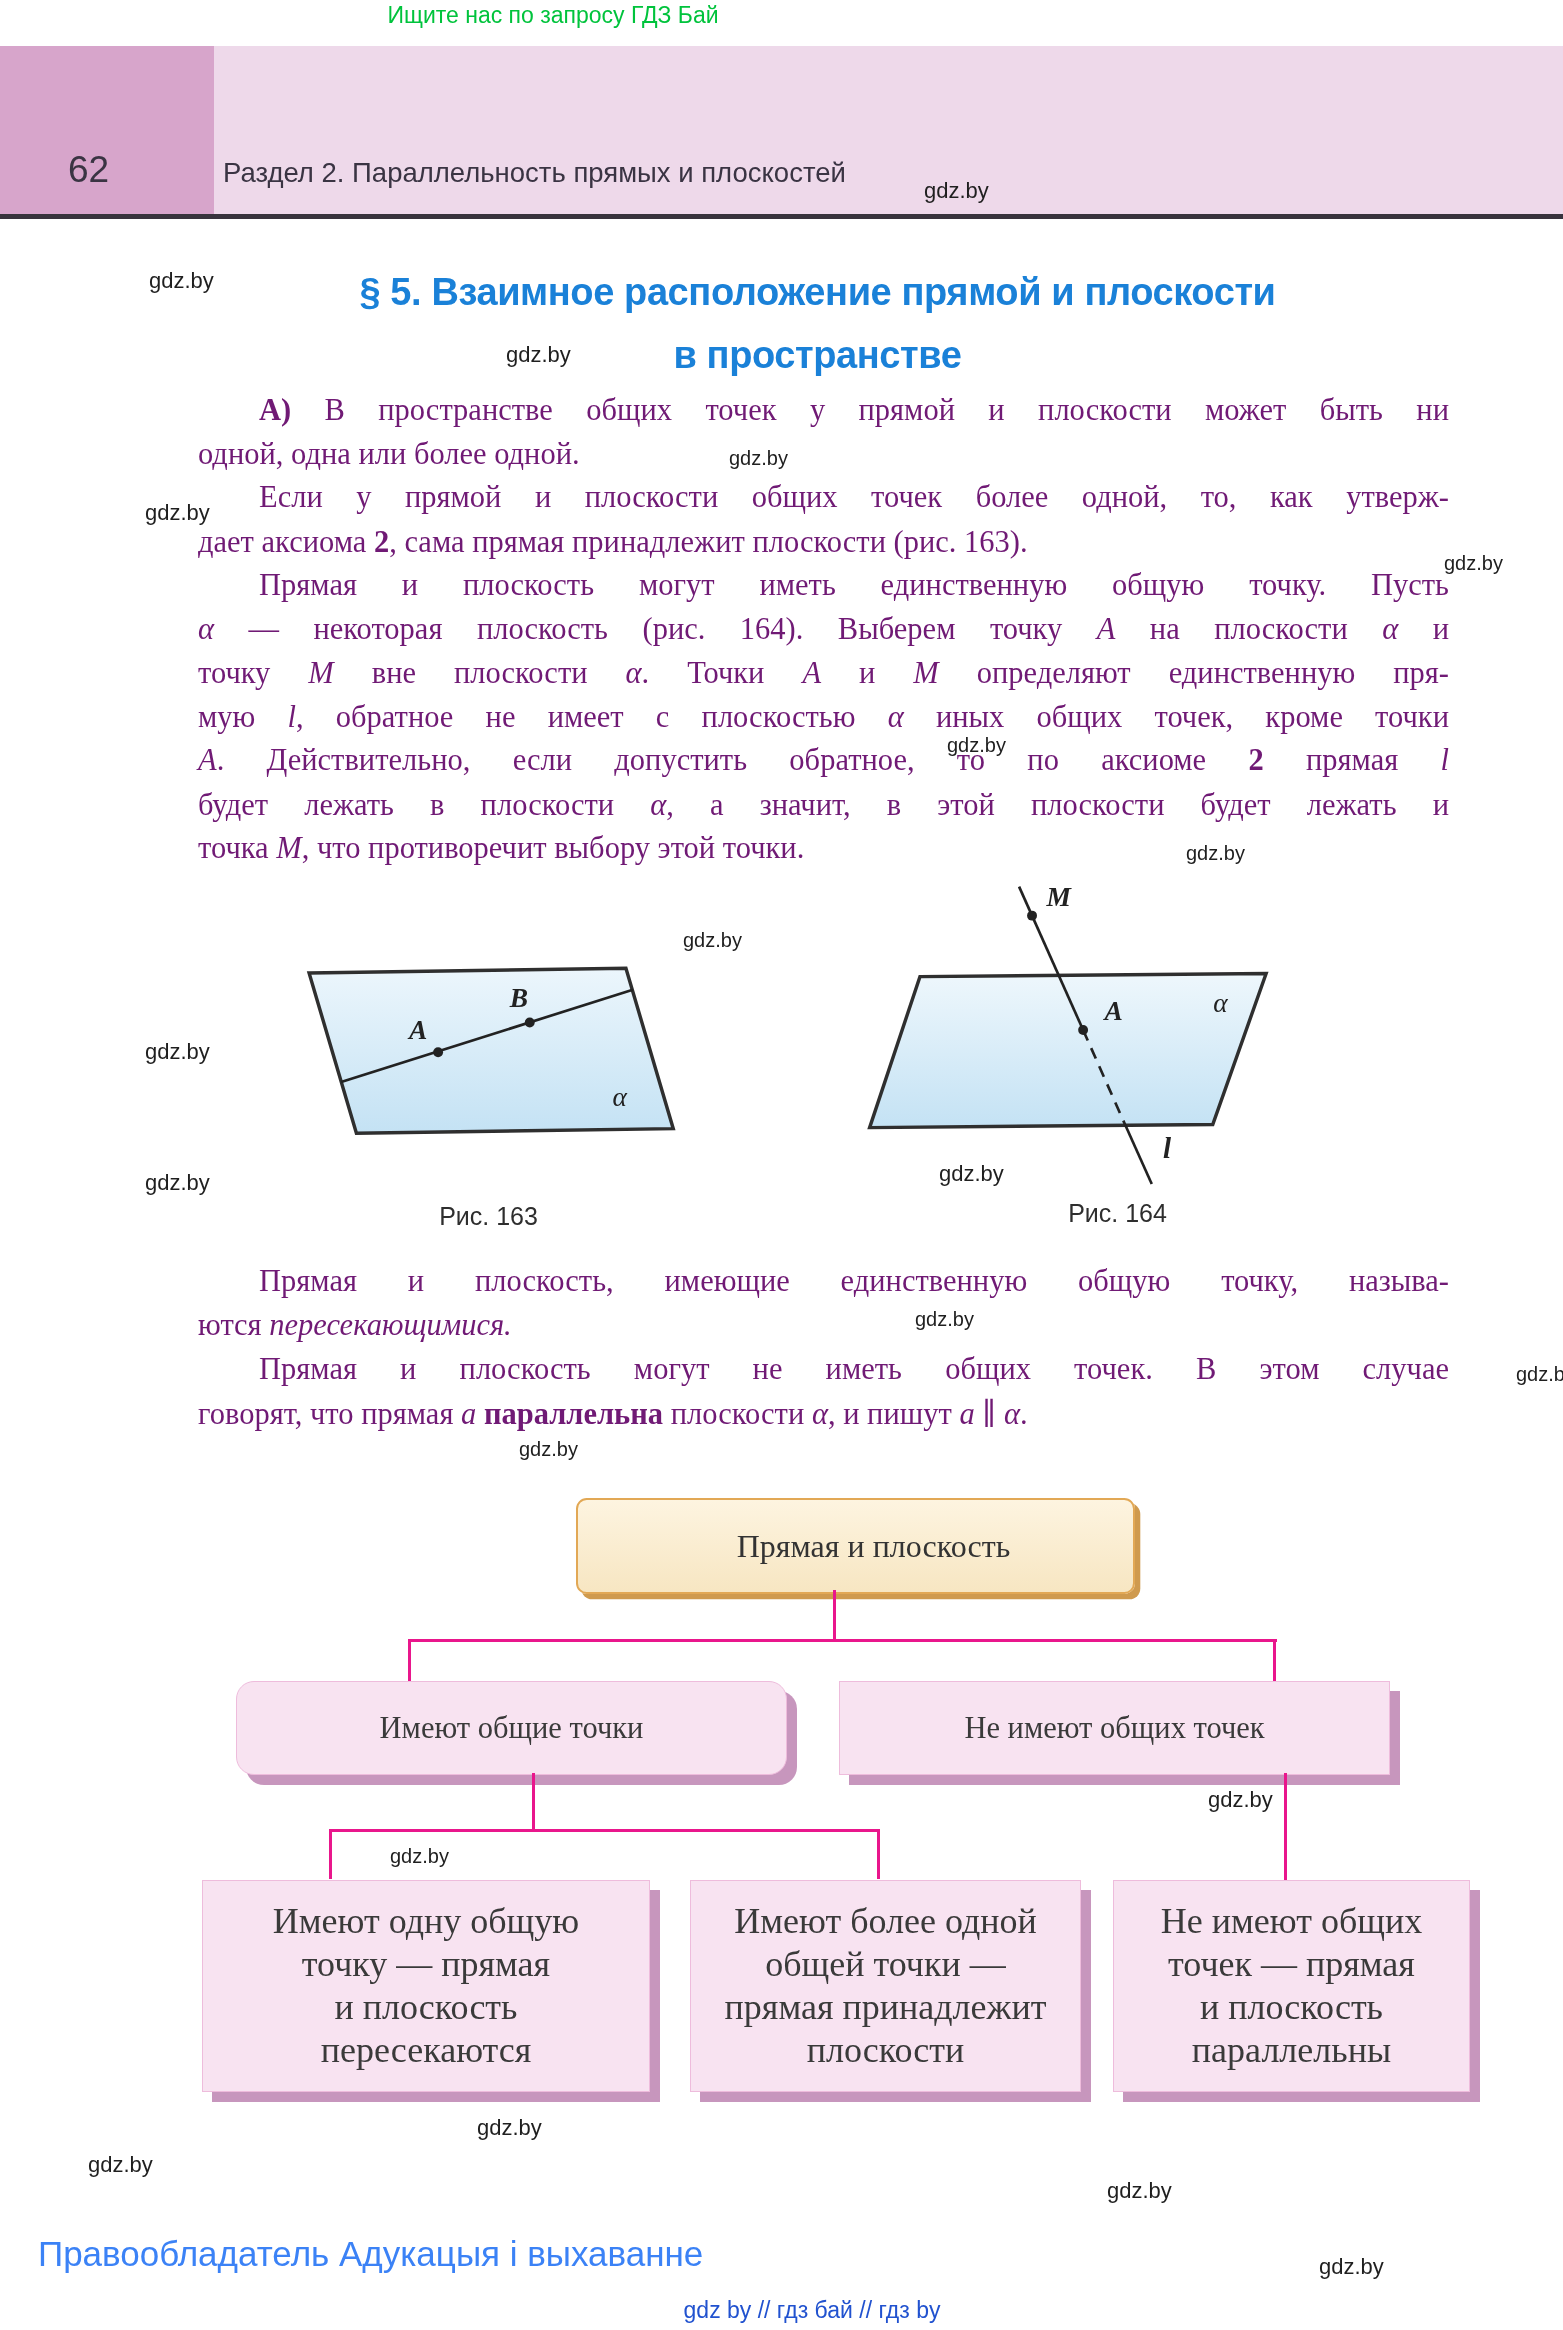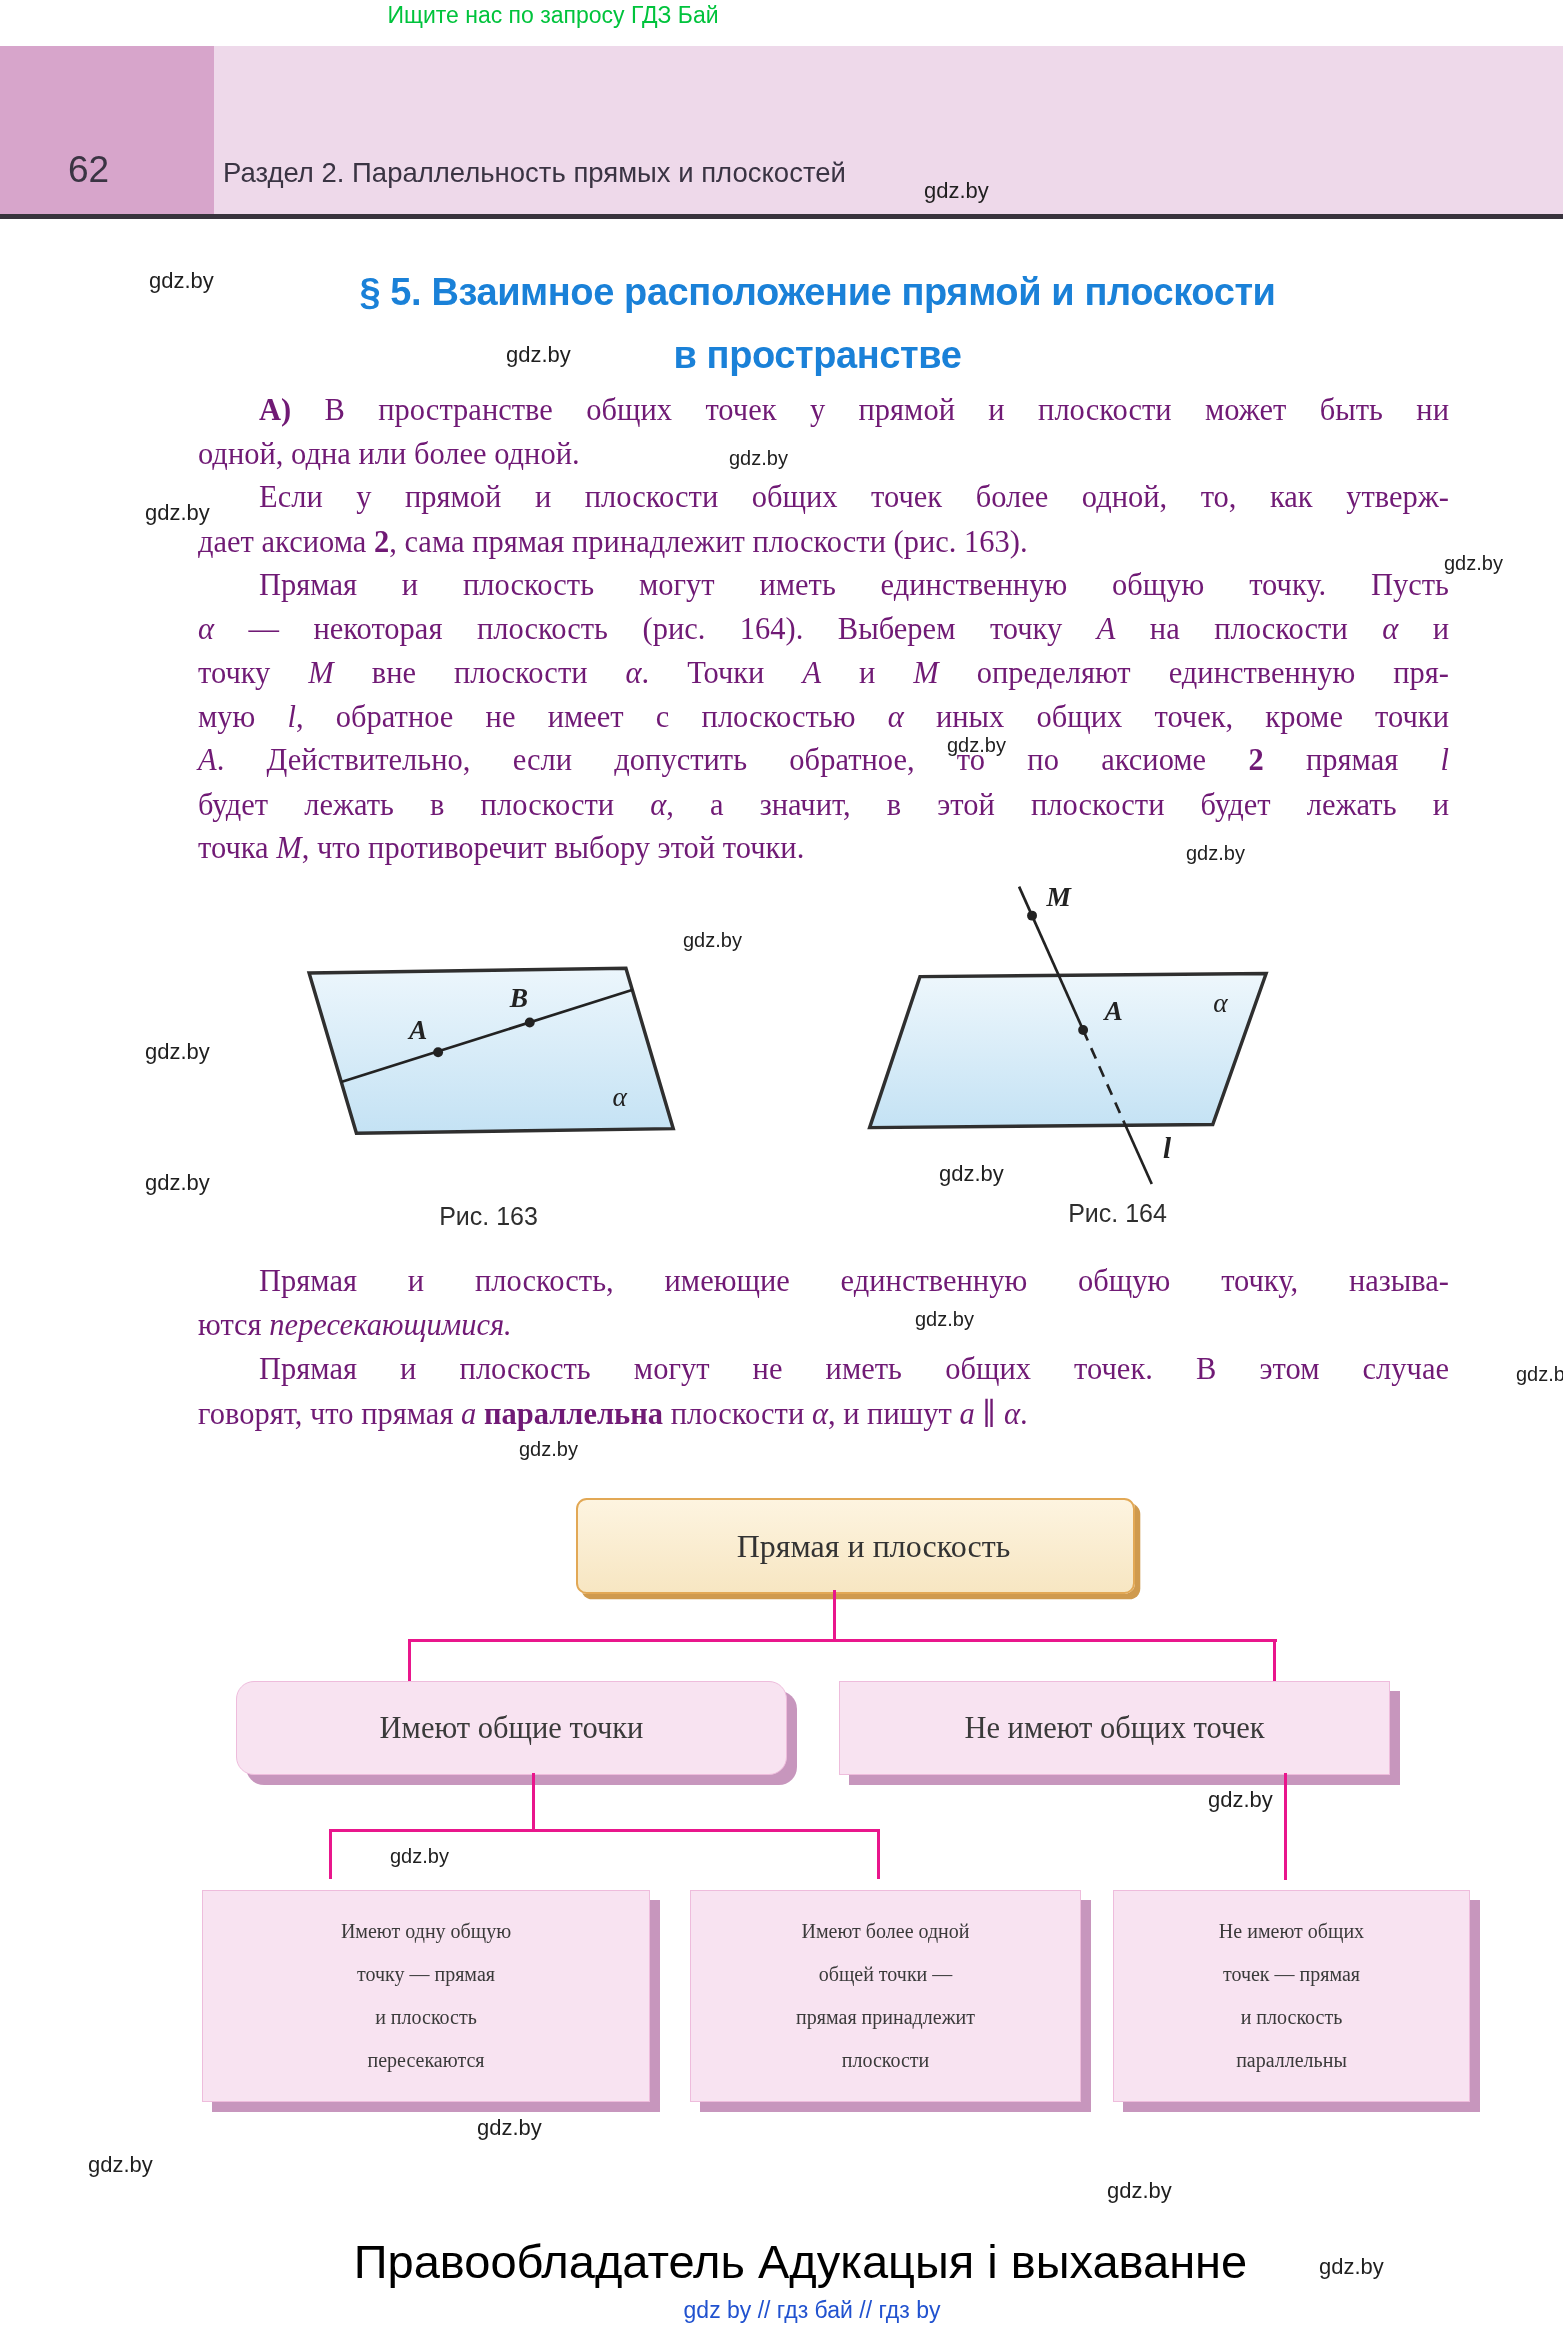--- a/index.html
+++ b/index.html
@@ -36,24 +36,24 @@
   
   .conn{position:absolute;background:#e9168c;}
   .fc-root{position:absolute;left:576px;top:1498px;width:519px;height:92px;
            background:linear-gradient(#fdf4e0,#f7e6c2);border:2.3px solid #e2a855;border-radius:10.7px;
            box-shadow:5.3px 5.3px 0 #cf9a4e;display:flex;align-items:center;justify-content:center;
            font-family:"Liberation Serif","DejaVu Serif",serif;font-size:32px;color:#333;padding-left:36px;}
   .fc-box{position:absolute;background:#f8e3f1;border:1.5px solid #eebcdc;
           box-shadow:10px 10px 0 #c796bd;display:flex;align-items:center;justify-content:center;
           font-family:"Liberation Serif","DejaVu Serif",serif;color:#3a3a3a;text-align:center;}
   .fc-branch{width:549px;height:92px;top:1681px;font-size:30.5px;}
-  .fc-leaf{top:1880px;height:210px;font-size:20px;line-height:43px;white-space:pre-line;margin-top:10px;}
+  .fc-leaf{top:1880px;height:210px;font-size:36px;line-height:43px;white-space:pre-line;}
   
-  .pub{position:absolute;left:38px;top:2234px;width:1525px;text-align:center;
-       font-size:47px;color:#000000;}
+  .pub{position:absolute;left:38px;top:2234px;width:1525px;text-align:left;
+       font-size:35px;color:#3b82f6;}
   .links{position:absolute;left:61px;top:2297px;width:1502px;text-align:center;
          font-size:23px;color:#2152cf;}
 </style>
 </head>
 <body>
 
 <div class="green-note">Ищите нас по запросу ГДЗ Бай</div>
 <span class="wm" style="left:1382px;top:66px;">gdz.by</span>
 
 <div class="band">

